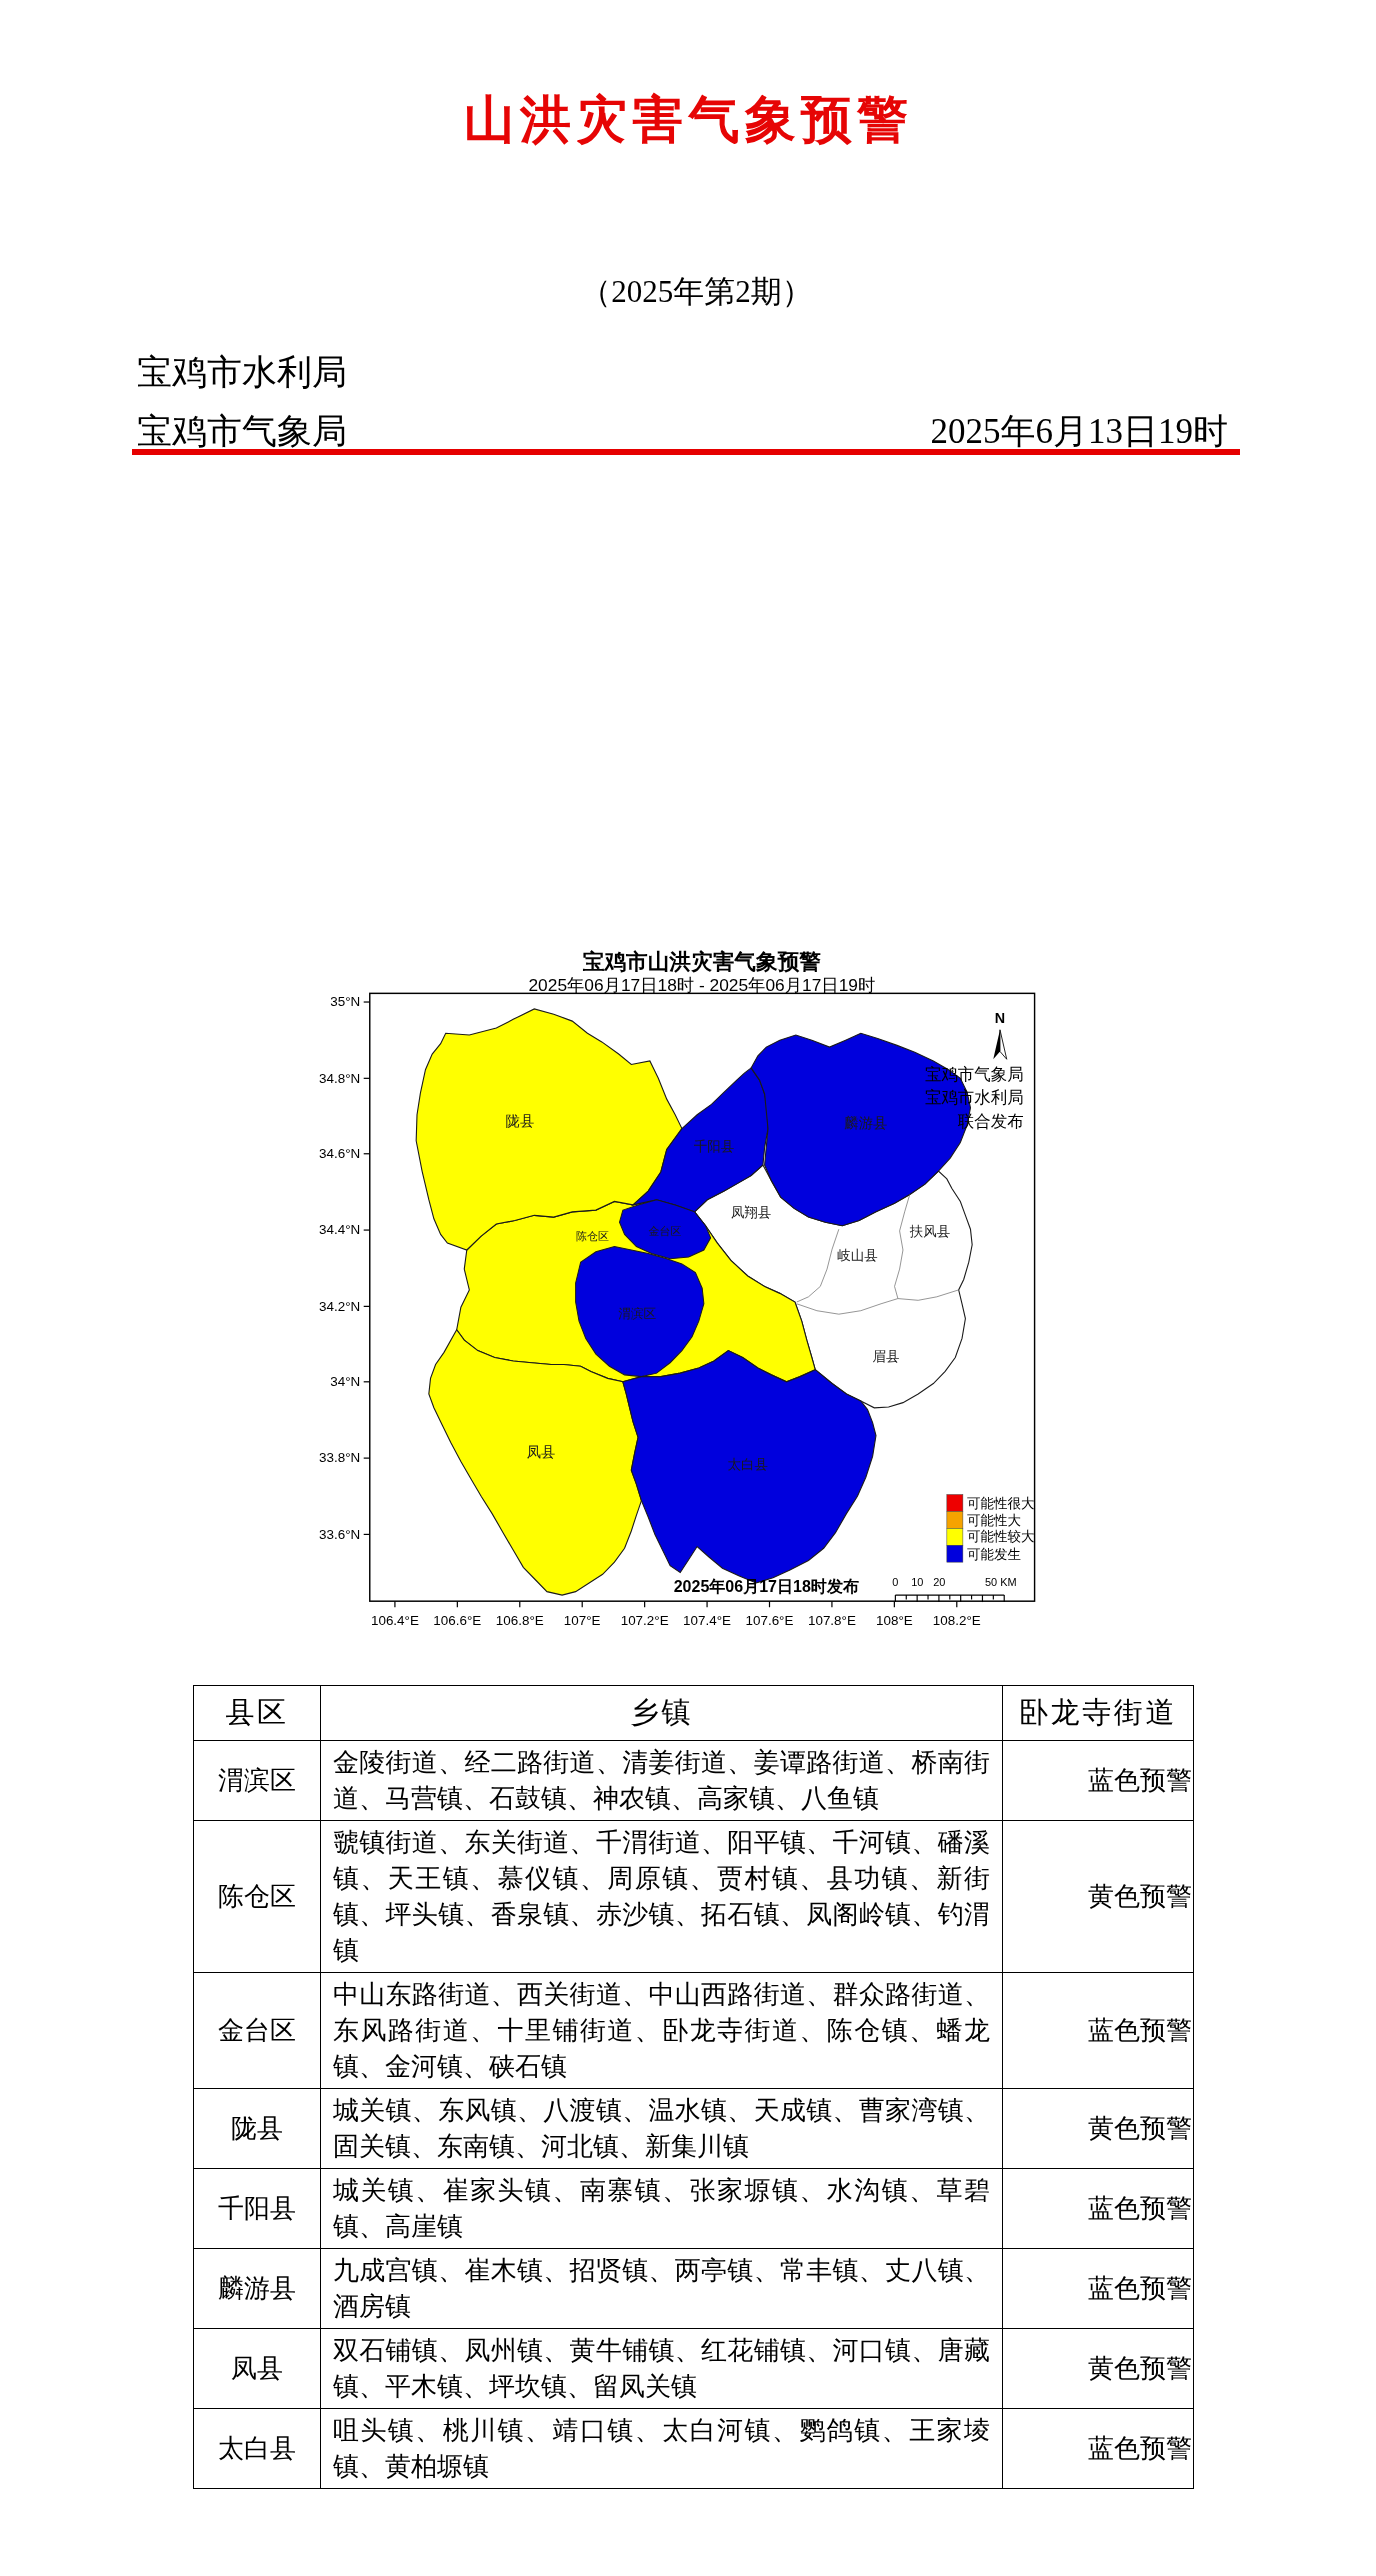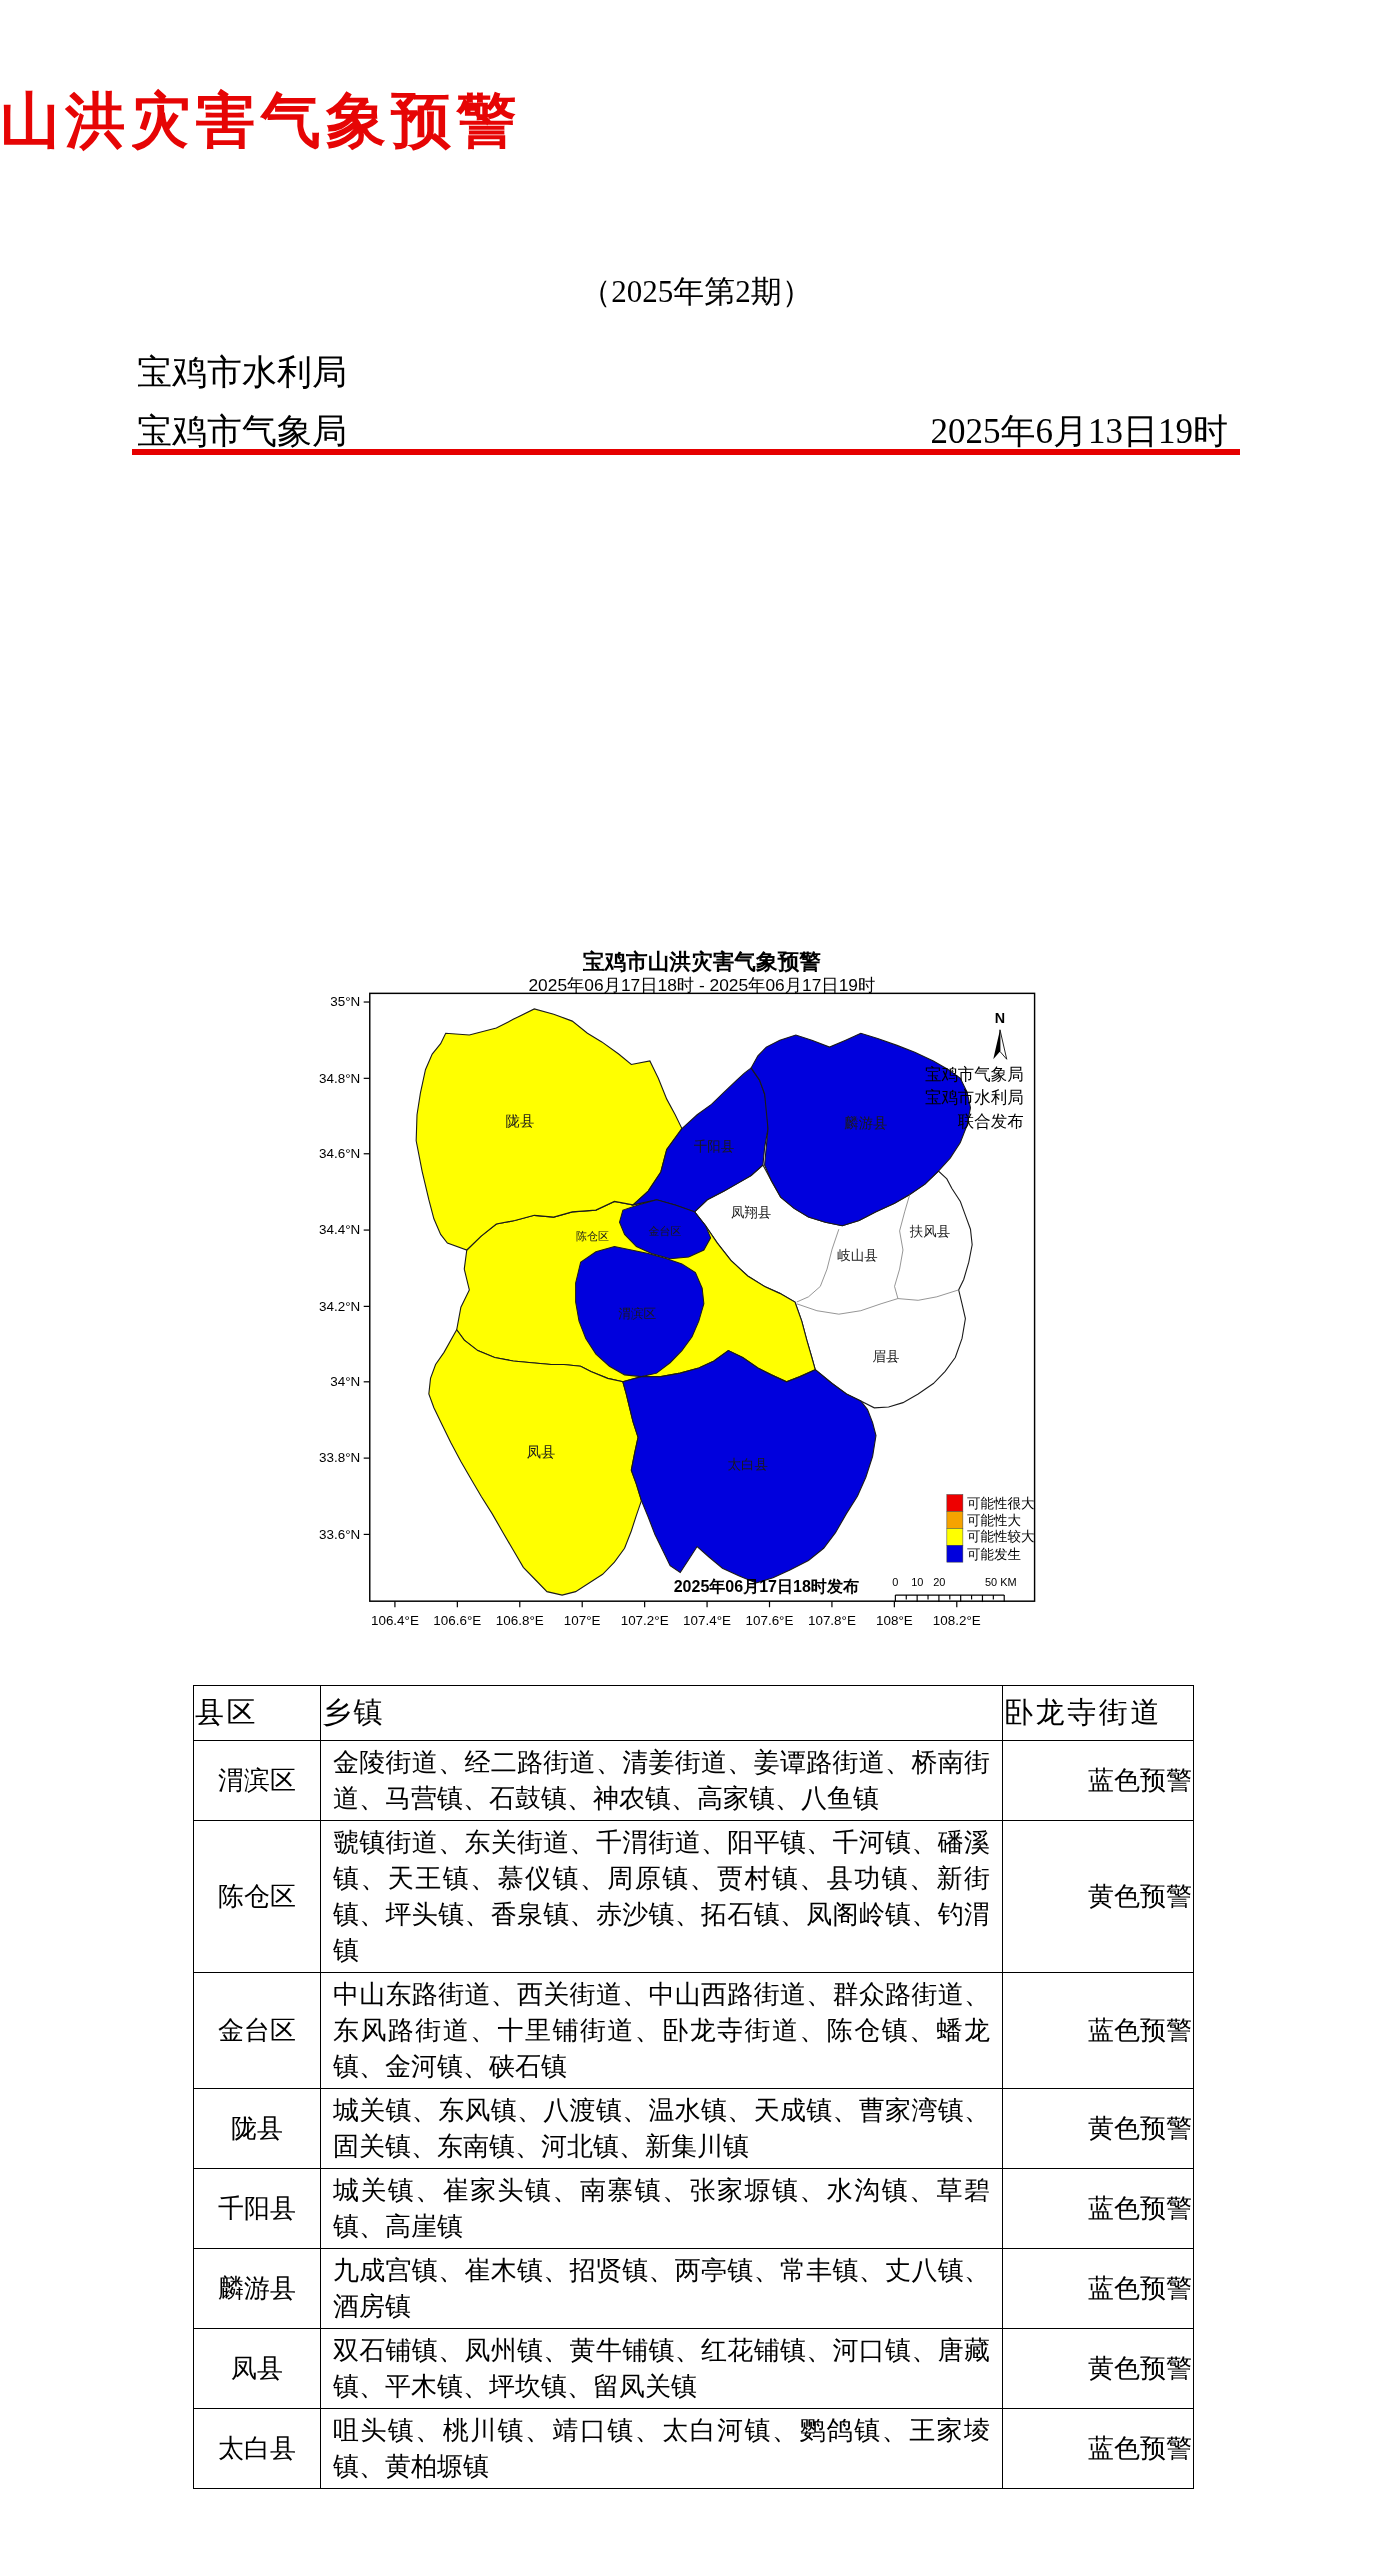--- a/index.html
+++ b/index.html
@@ -1,34 +1,34 @@
 <!DOCTYPE html>
 <html style="font-size:14px"><head>
 <meta charset="utf-8">
 <style>
   html,body{margin:0;padding:0;background:#888;}
   .page{position:relative;width:1377px;height:2576px;background:#ffffff;margin:0 auto;
         font-family:"Liberation Serif","DejaVu Serif",serif;color:#000;overflow:hidden;}
-  .doc-title{position:absolute;top:73px;left:0;width:100%;
-      font-family:Liberation Sans, sans-serif;
-      font-weight:900;font-size:60px;line-height:95px;color:#e60505;letter-spacing:5.2px;}
+  .doc-title{position:absolute;top:73px;left:0;width:100%;text-align:center;
+      font-family:Liberation Serif, serif;
+      font-weight:900;font-size:51px;line-height:95px;color:#e60505;letter-spacing:5.2px;}
   .issue{position:absolute;top:271px;left:8px;width:100%;text-align:center;font-size:31px;}
   .org1{position:absolute;top:349px;left:137px;font-size:35px;}
   .org-row{position:absolute;top:408px;left:137px;width:1091px;display:flex;justify-content:space-between;font-size:35px;}
   .red-rule{position:absolute;top:449px;left:132px;width:1108px;height:6px;background:#e60000;}
   .para{position:absolute;top:471px;left:130px;width:1114px;font-size:35px;line-height:60px;
         text-align:justify;text-indent:71px;}
   .para b{font-weight:bold;}
   .map-svg{position:absolute;left:302px;top:950px;}
   .map-sans{font-family:"Liberation Sans","DejaVu Sans",sans-serif;}
   .caption{position:absolute;top:1643px;left:0;width:100%;text-align:center;font-size:31px;}
   table.warn{position:absolute;left:193px;top:1685px;width:1000px;border-collapse:collapse;
       table-layout:fixed;font-size:26px;}
   table.warn td,table.warn th{border:1.7px solid #000;font-weight:normal;}
-  table.warn .hrow th{height:52px;font-size:29px;letter-spacing:2.6px;text-align:left;}
+  table.warn .hrow th{height:52px;font-size:29px;letter-spacing:2.6px;text-align:center;}
   td.county{text-align:center;}
   td.towns{text-align:justify;padding:3.5px 12px;line-height:36px;}
   td.level{text-align:right;}
 </style>
 </head>
 <body>
 
 <div class="page">
 
   <div class="doc-title">山洪灾害气象预警</div>

